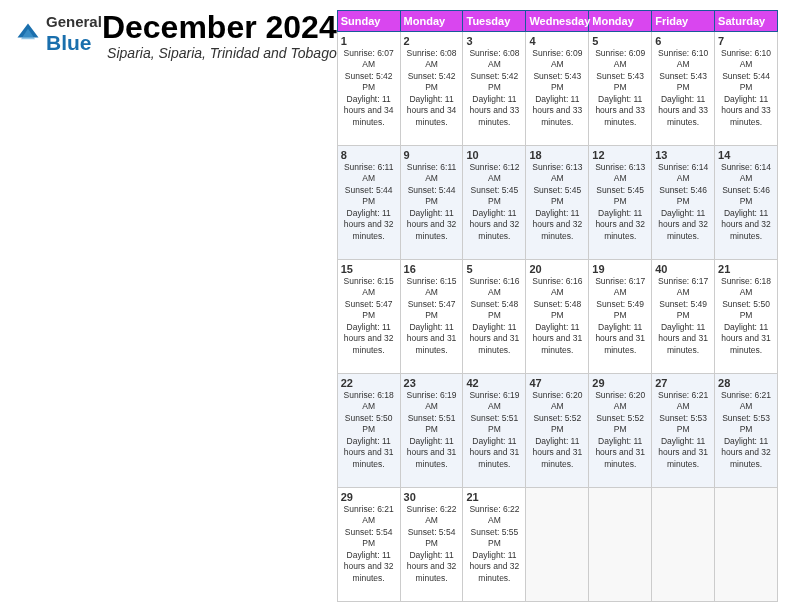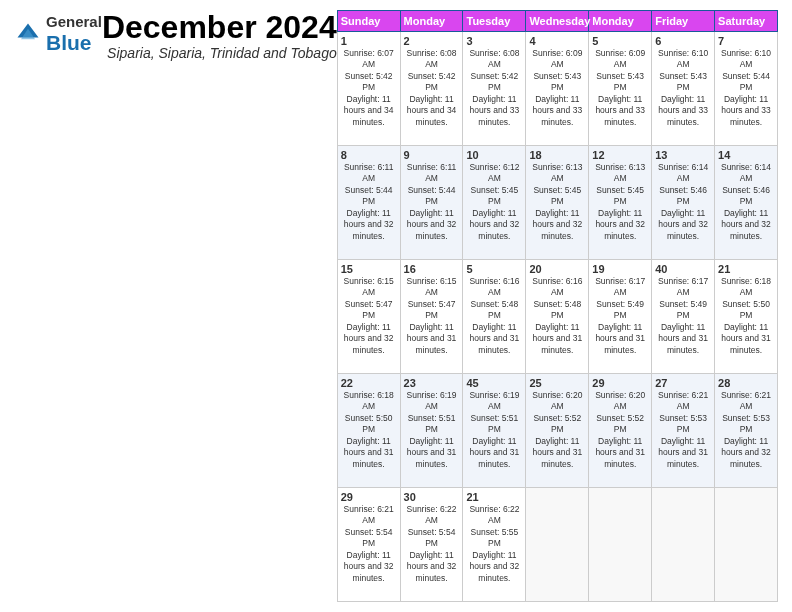--- a/index.html
+++ b/index.html
@@ -233,25 +233,25 @@
         <tr>
           <td>
             <span class="day-num">22</span>
             <div class="day-detail">Sunrise: 6:18 AM<br>Sunset: 5:50 PM<br>Daylight: 11 hours and 31 minutes.</div>
           </td>
           <td>
             <span class="day-num">23</span>
             <div class="day-detail">Sunrise: 6:19 AM<br>Sunset: 5:51 PM<br>Daylight: 11 hours and 31 minutes.</div>
           </td>
           <td>
-            <span class="day-num">45</span>
+            <span class="day-num">42</span>
             <div class="day-detail">Sunrise: 6:19 AM<br>Sunset: 5:51 PM<br>Daylight: 11 hours and 31 minutes.</div>
           </td>
           <td>
-            <span class="day-num">25</span>
+            <span class="day-num">47</span>
             <div class="day-detail">Sunrise: 6:20 AM<br>Sunset: 5:52 PM<br>Daylight: 11 hours and 31 minutes.</div>
           </td>
           <td>
             <span class="day-num">29</span>
             <div class="day-detail">Sunrise: 6:20 AM<br>Sunset: 5:52 PM<br>Daylight: 11 hours and 31 minutes.</div>
           </td>
           <td>
             <span class="day-num">27</span>
             <div class="day-detail">Sunrise: 6:21 AM<br>Sunset: 5:53 PM<br>Daylight: 11 hours and 31 minutes.</div>
           </td>

